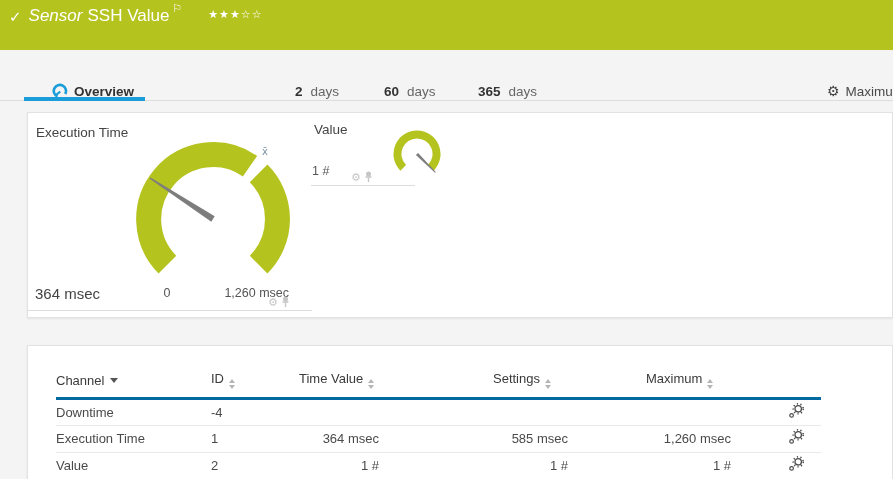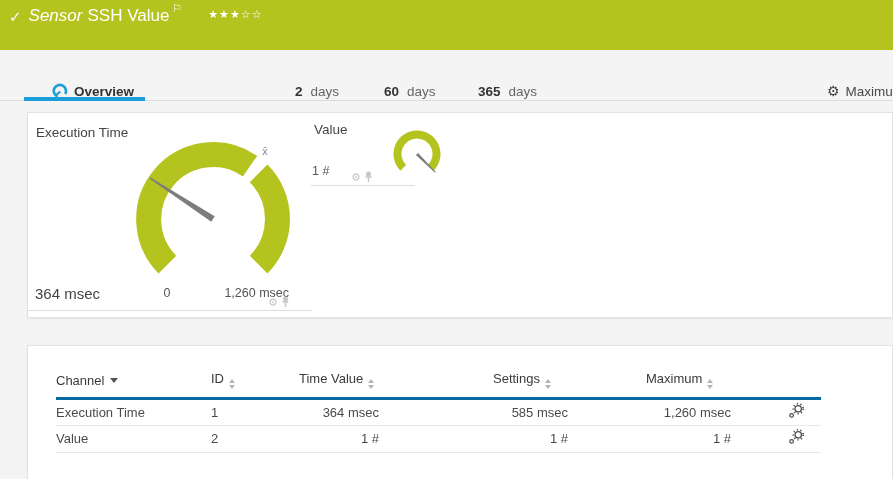--- a/index.html
+++ b/index.html
@@ -220,48 +220,65 @@
               <i class="up"></i>
               <i class="dn"></i>
             </span>
         </th>
         <th></th>
         <th></th>
       </tr>
     </thead>
     <tbody>
       <tr>
-        <td>Execution Time</td>
-        <td>1</td>
-        <td class="num">364 msec</td>
-        <td></td>
-        <td class="num">585 msec</td>
-        <td></td>
-        <td class="num">1,260 msec</td>
+        <td>Downtime</td>
+        <td>-4</td>
+        <td class="num"></td>
+        <td></td>
+        <td class="num"></td>
+        <td></td>
+        <td class="num"></td>
         <td></td>
         <td class="editcol"><span class="edit-btn">
           <svg width="16" height="16" viewBox="0 0 16 16">
             <circle cx="10.2" cy="5.8" r="3.2" stroke="#4a4a4a" stroke-width="1.3" fill="none"></circle>
             <circle cx="10.2" cy="5.8" r="5" stroke="#4a4a4a" stroke-width="1.6" fill="none" stroke-dasharray="1.2 2.4"></circle>
             <circle cx="3.6" cy="12.4" r="1.8" stroke="#4a4a4a" stroke-width="1.2" fill="none"></circle>
           </svg></span>
         </td>
       </tr>
       <tr>
-        <td>Value</td>
-        <td>2</td>
-        <td class="num">1 #</td>
-        <td></td>
-        <td class="num">1 #</td>
-        <td></td>
-        <td class="num">1 #</td>
+        <td>Execution Time</td>
+        <td>1</td>
+        <td class="num">364 msec</td>
+        <td></td>
+        <td class="num">585 msec</td>
+        <td></td>
+        <td class="num">1,260 msec</td>
         <td></td>
         <td class="editcol"><span class="edit-btn">
           <svg width="16" height="16" viewBox="0 0 16 16">
             <circle cx="10.2" cy="5.8" r="3.2" stroke="#4a4a4a" stroke-width="1.3" fill="none"></circle>
             <circle cx="10.2" cy="5.8" r="5" stroke="#4a4a4a" stroke-width="1.6" fill="none" stroke-dasharray="1.2 2.4"></circle>
             <circle cx="3.6" cy="12.4" r="1.8" stroke="#4a4a4a" stroke-width="1.2" fill="none"></circle>
           </svg></span>
         </td>
       </tr>
+      <tr>
+        <td>Value</td>
+        <td>2</td>
+        <td class="num">1 #</td>
+        <td></td>
+        <td class="num">1 #</td>
+        <td></td>
+        <td class="num">1 #</td>
+        <td></td>
+        <td class="editcol"><span class="edit-btn">
+          <svg width="16" height="16" viewBox="0 0 16 16">
+            <circle cx="10.2" cy="5.8" r="3.2" stroke="#4a4a4a" stroke-width="1.3" fill="none"></circle>
+            <circle cx="10.2" cy="5.8" r="5" stroke="#4a4a4a" stroke-width="1.6" fill="none" stroke-dasharray="1.2 2.4"></circle>
+            <circle cx="3.6" cy="12.4" r="1.8" stroke="#4a4a4a" stroke-width="1.2" fill="none"></circle>
+          </svg></span>
+        </td>
+      </tr>
     </tbody>
   </table>
 </div>
 
 </body></html>

